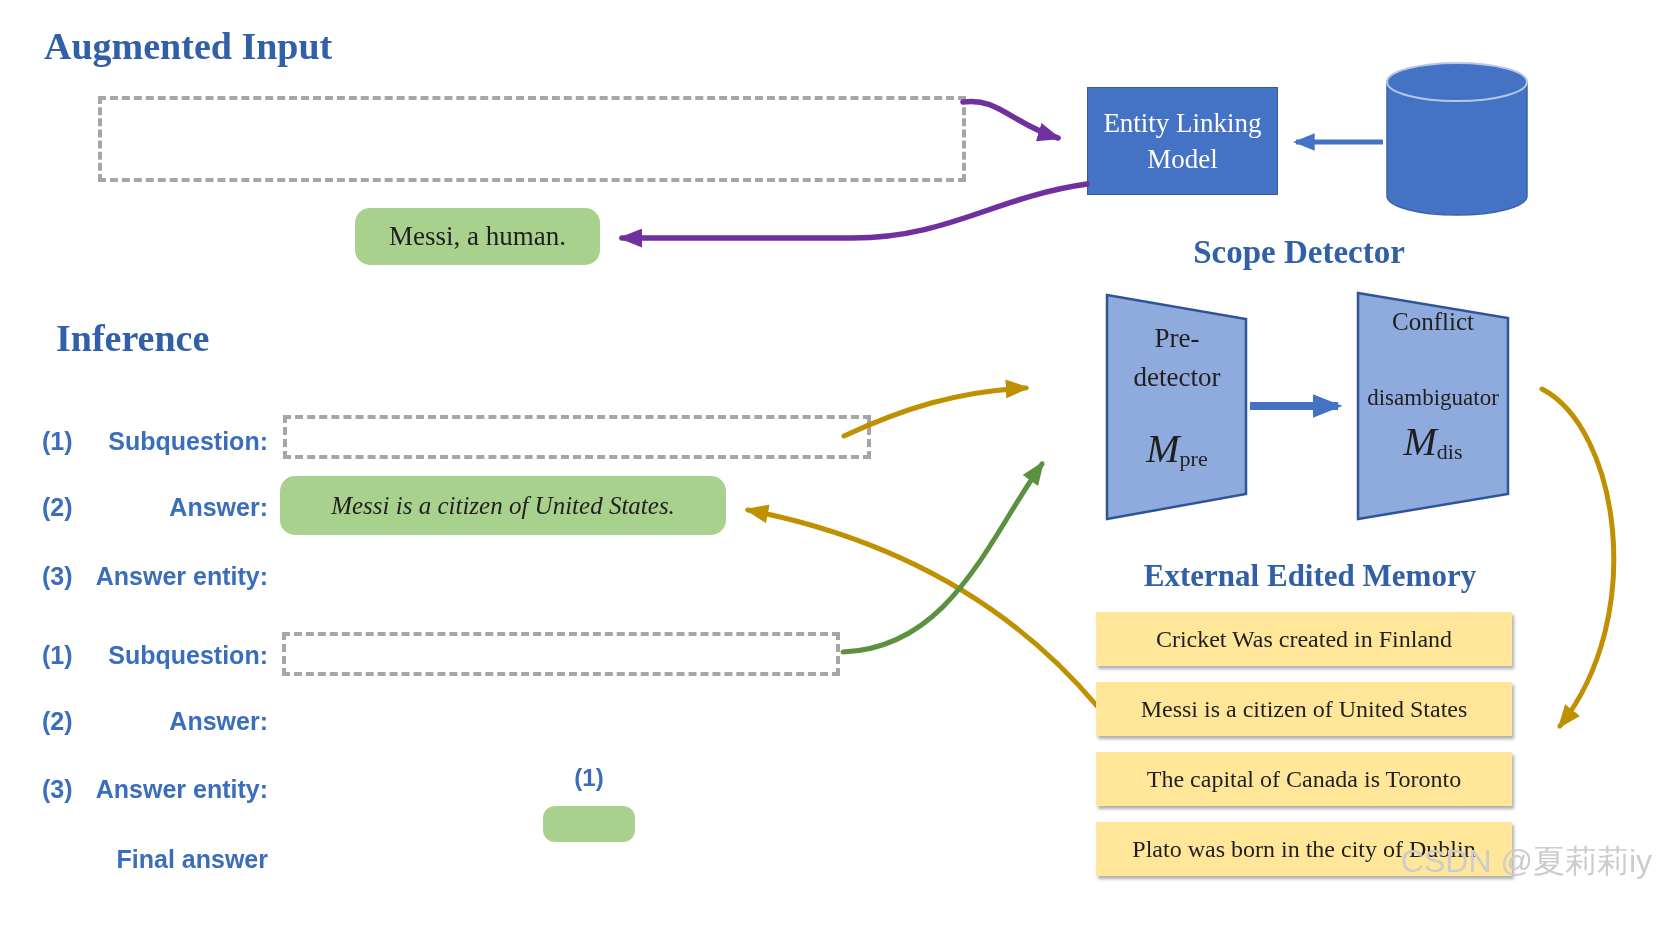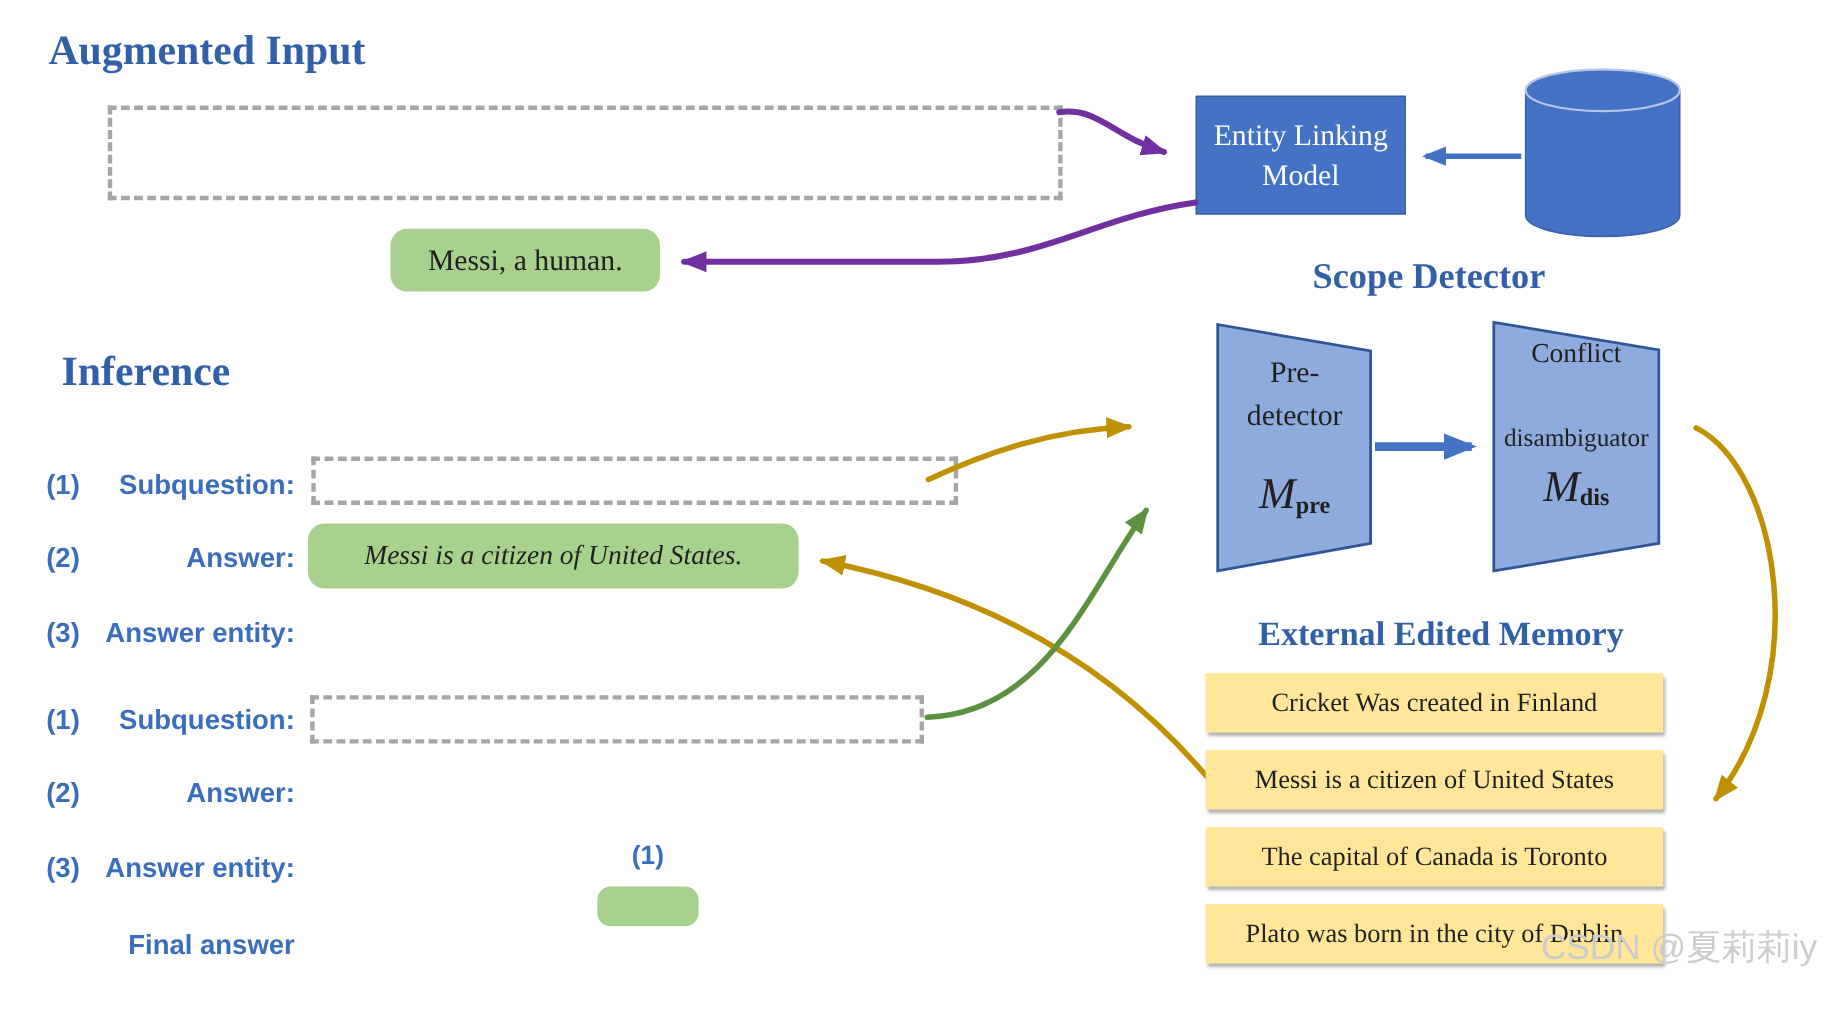--- a/index.html
+++ b/index.html
@@ -51,21 +51,21 @@
   .cyltext{
     position:absolute;color:#ffffff;display:flex;flex-direction:column;
     align-items:center;justify-content:center;text-align:center;
     font-family:"Liberation Serif",serif;
   }
   .trap-label{
     position:absolute;color:var(--text_black);text-align:center;
     font-family:"Liberation Serif",serif;
   }
   .msym{font-style:italic;font-size:40px;}
-  .msub{font-weight:bold;font-size:22px;}
+  .msub{font-weight:normal;font-size:22px;}
   .membox{
     position:absolute;left:1096px;width:416px;height:54px;
     background:var(--yellow_fill);display:flex;align-items:center;justify-content:center;
     color:var(--text_black);font-size:24px;font-family:"Liberation Serif",serif;
     box-shadow:2px 3px 3px rgba(110,110,110,0.55);box-sizing:border-box;
   }
   .watermark{
     position:absolute;right:8px;top:840px;color:var(--watermark_gray);
     font-family:"Liberation Sans",sans-serif;font-size:32px;white-space:nowrap;
   }

